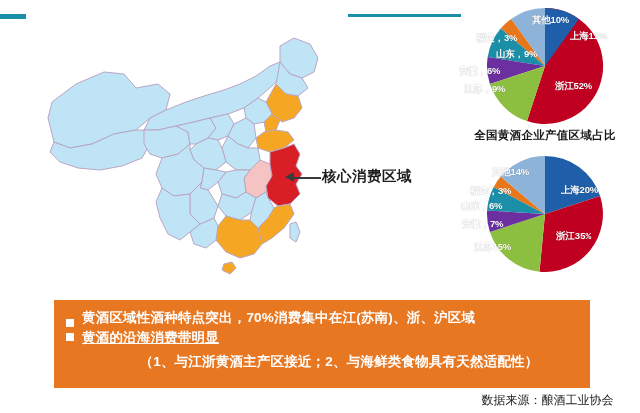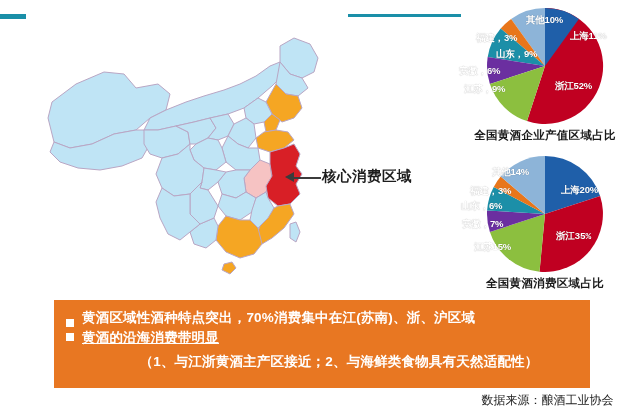--- a/index.html
+++ b/index.html
@@ -229,21 +229,21 @@
           <path d="M0,0 L-33.9,-47.1 A58,58 0 0,0 -44.3,-37.4 Z" fill="#e8761b"></path>
 
           <path d="M0,0 L-44.3,-37.4 A58,58 0 0,0 -57.3,-9.0 Z" fill="#1c8fa8"></path>
 
           <path d="M0,0 L-57.3,-9.0 A58,58 0 0,0 -55.1,18.0 Z" fill="#6b2fa0"></path>
 
           <path d="M0,0 L-55.1,18.0 A58,58 0 0,0 -18.0,55.1 Z" fill="#8cbf3f"></path>
         </g>
       </svg>
     </div>
-    <div class="slice-label light" style="left:74px;  top:10px;">其他10%</div>
+    <div class="slice-label light" style="left:80px;  top:10px;">其他10%</div>
     <div class="slice-label light" style="left:118px; top:26px;">上海11%</div>
     <div class="slice-label light" style="left:24px;  top:28px;">福建，3%</div>
     <div class="slice-label light" style="left:11px;  top:44px;padding-left:33px;">山东，9%</div>
     <div class="slice-label light" style="left:7px;   top:61px;">安徽，6%</div>
     <div class="slice-label light" style="left:12px;  top:79px;">江苏，9%</div>
     <div class="slice-label light" style="left:103px; top:76px;">浙江52%</div>
     <div class="pie-caption">全国黄酒企业产值区域占比</div>
   </div>
 
   <div class="pie-block" id="pie-block-2">
@@ -267,21 +267,20 @@
         </g>
       </svg>
     </div>
     <div class="slice-label light" style="left:40px;  top:14px;">其他14%</div>
     <div class="slice-label light" style="left:109px; top:32px;">上海20%</div>
     <div class="slice-label light" style="left:18px;  top:33px;">福建，3%</div>
     <div class="slice-label light" style="left:9px;   top:48px;">山东，6%</div>
     <div class="slice-label light" style="left:10px;  top:66px;">安徽，7%</div>
     <div class="slice-label light" style="left:22px;  top:89px;">江苏15%</div>
     <div class="slice-label light" style="left:104px; top:78px;font-family:Liberation Mono, monospace;">浙江35%</div>
-    <div class="pie-caption">全国黄酒消费区域占比</div>
   </div>
 
   <div id="orange-box">
     <div class="bullet-row" id="bullet-row-1">
       <span class="bullet-mark"></span>
       <span>黄酒区域性酒种特点突出，70%消费集中在江(苏南)、浙、沪区域</span>
     </div>
     <div class="bullet-row" id="bullet-row-2">
       <span class="bullet-mark"></span>
       <span>黄酒的沿海消费带明显</span>

